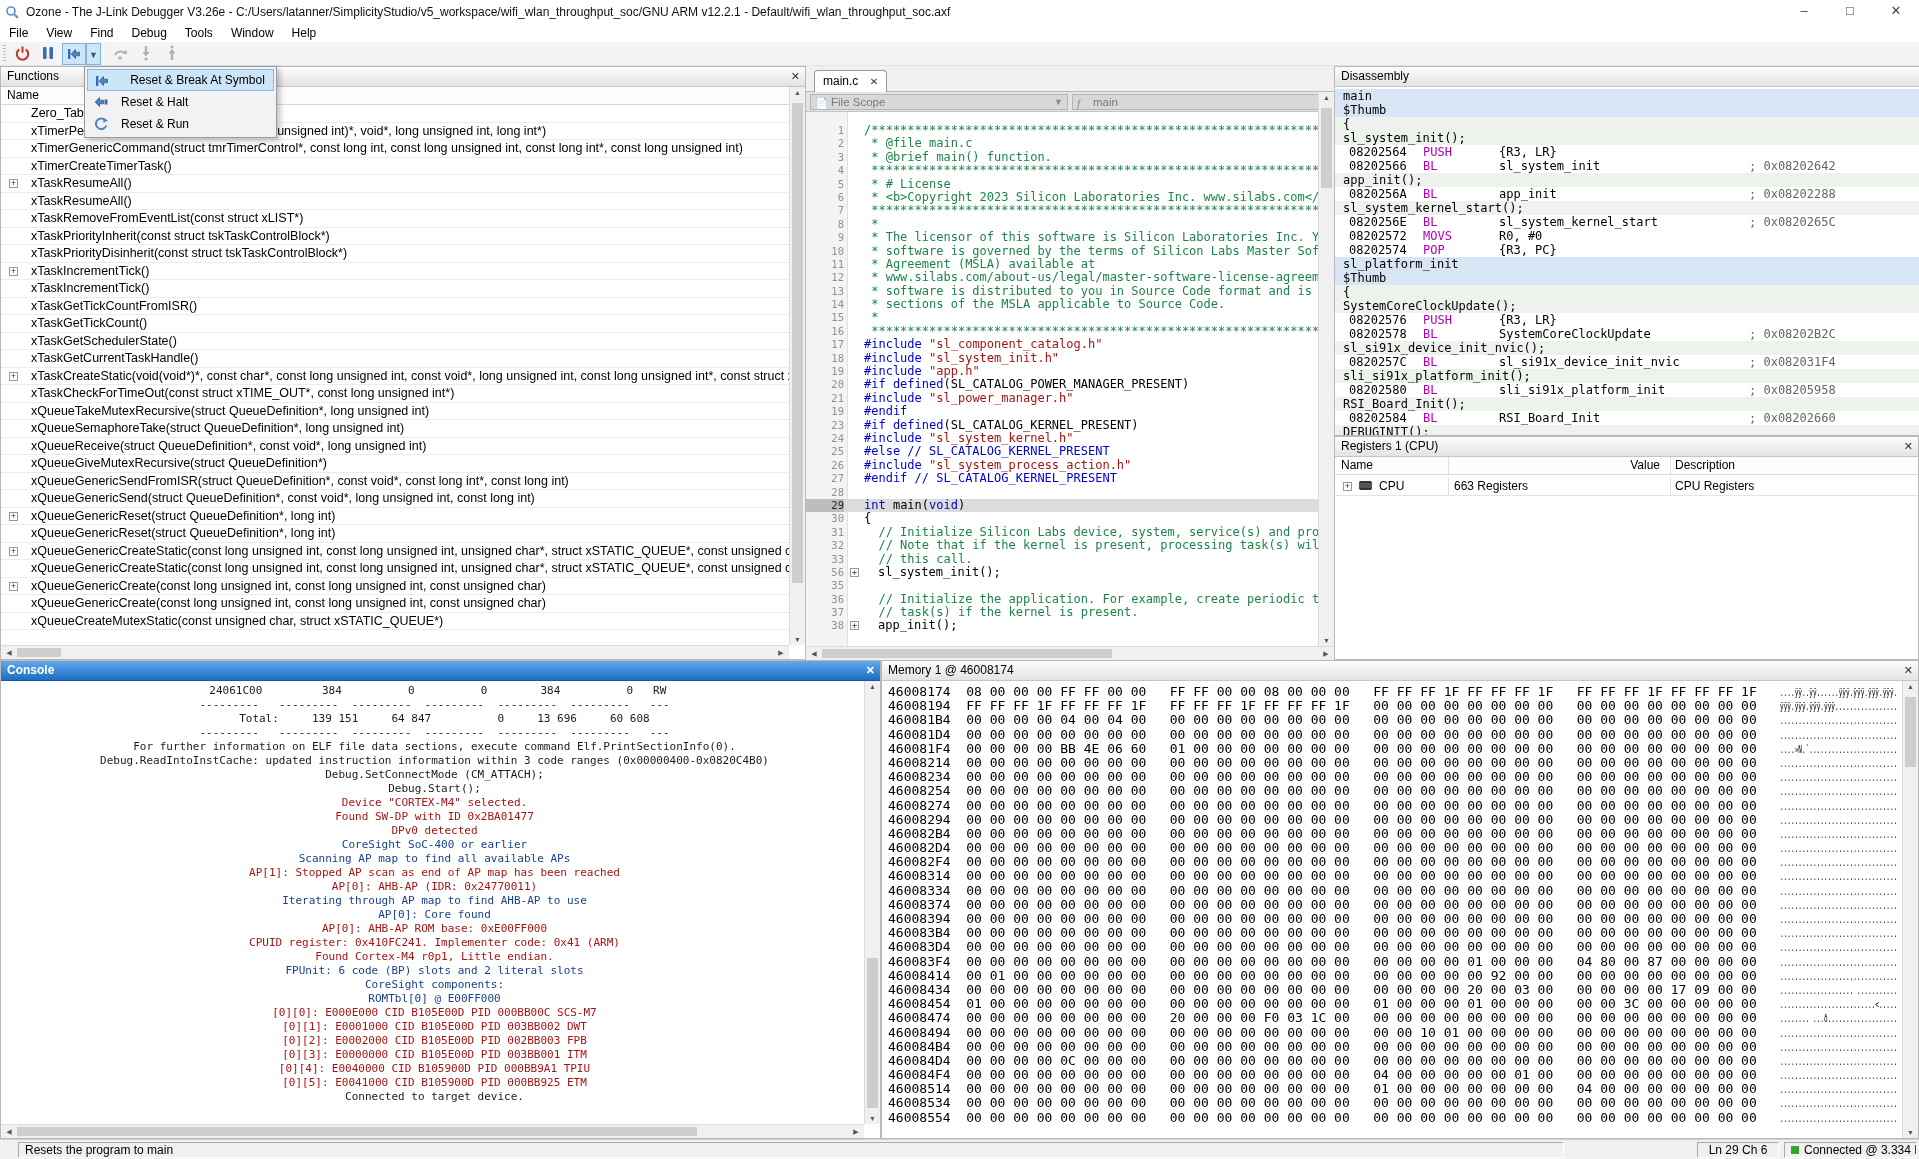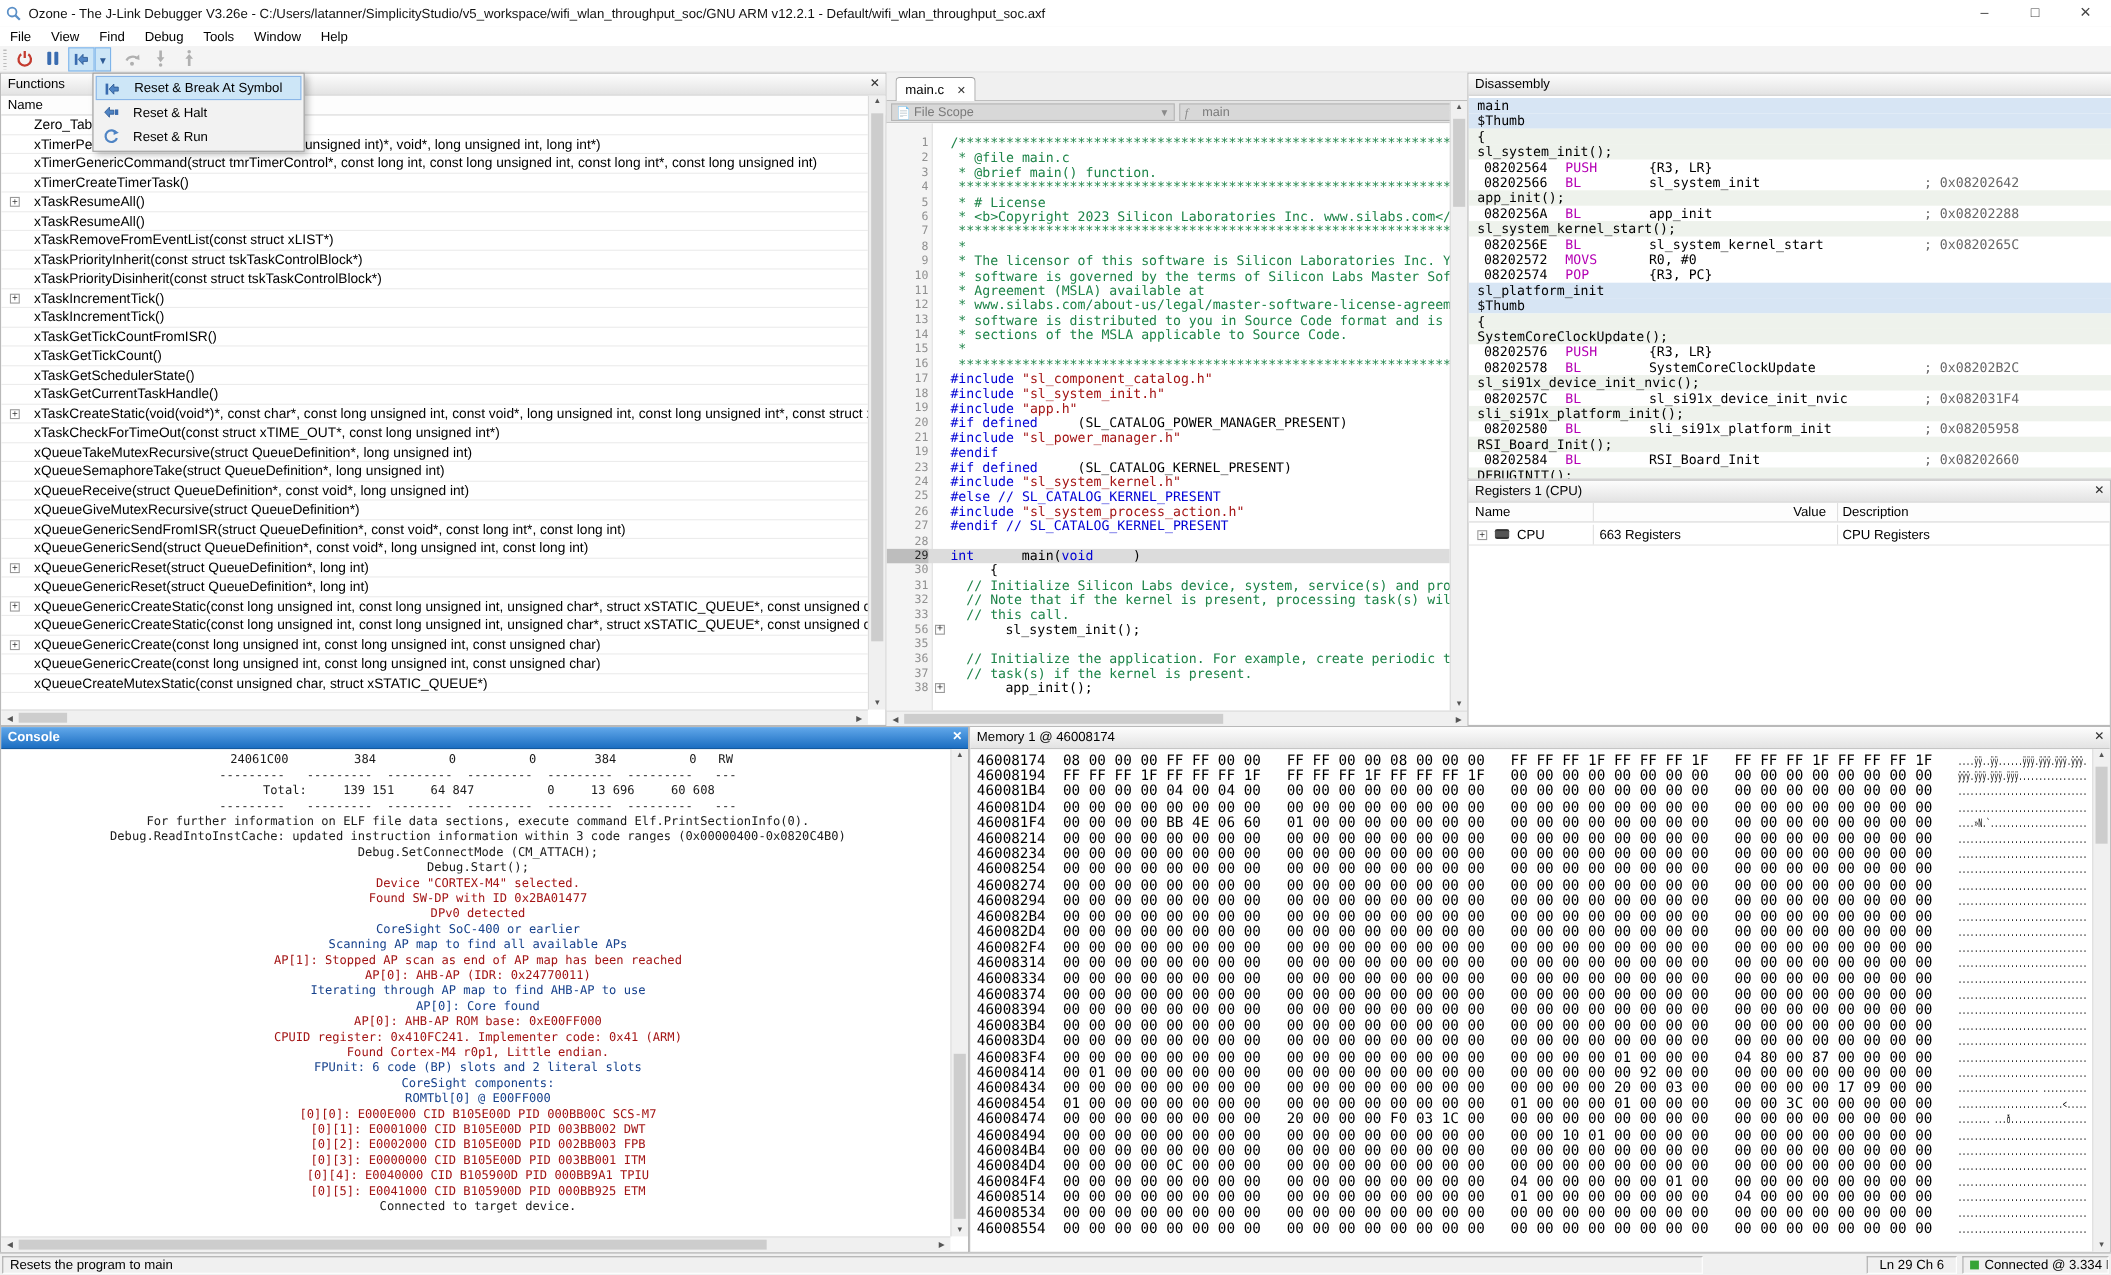--- a/index.html
+++ b/index.html
@@ -23,21 +23,21 @@
            background:repeating-linear-gradient(#bbb 0 1px, transparent 1px 3px); }
   .tbtn { position:absolute; top:1px; width:24px; height:22px; text-align:center; padding-top:2px; }
   .tbtn.pressed { background:#cde6f7; border:1px solid #7eb4ea; }
   #tb-reset-arrow { width:15px; font-size:9px; color:#2d5a94; line-height:18px; }
 
   
   #reset-menu { position:absolute; left:84px; top:66px; width:193px; background:#f2f2f2;
                 border:1px solid #9a9a9a; box-shadow:3px 3px 6px rgba(0,0,0,.25); z-index:60; padding:2px; }
   .mi { position:relative; height:22px; line-height:22px; font-size:12px; padding-left:34px; white-space:nowrap; }
   .mi .mic { position:absolute; left:6px; top:3px; }
-  .mi.sel { background:#cde6f7; border:1px solid #8ab6e8; line-height:20px; }
+  .mi.sel { background:#cde6f7; border:1px solid #8ab6e8; line-height:20px;text-align:center; }
 
   
   .panel { position:absolute; background:#fff; border:1px solid #b9b9b9; overflow:hidden; }
   .phdr { position:absolute; left:0; top:0; right:0; height:20px; background:linear-gradient(#fdfdfd,#e3e3e3);
           border-bottom:1px solid #c5c5c5; font-size:12px; line-height:19px; padding-left:6px; }
   .phdr .x { position:absolute; right:5px; top:0; font-size:11px; color:#333; line-height:19px; }
   .phdr-blue { background:linear-gradient(#62a8ea,#1b6ec2); color:#fff; font-weight:bold;
                border-bottom:1px solid #155a9e; }
   .phdr-blue .x { color:#fff; }
   .colhdr { position:absolute; left:0; right:0; height:18px; background:#fdfdfd; border-bottom:1px solid #d8d8d8;
@@ -73,21 +73,21 @@
   #gutter-bg { position:absolute; left:0; top:0; width:42px; height:534px; background:#f4f4f4; border-right:1px solid #e0e0e0; }
   #code { position:absolute; left:0; top:12px; width:512px; font-family:"DejaVu Sans Mono", monospace; font-size:12px; }
   .cl { position:relative; height:13.4px; line-height:13.4px; white-space:pre; }
   .cl .ln { position:absolute; left:0; width:38px; text-align:right; color:#909090; font-size:10.5px; }
   .cl .mk { position:absolute; left:44px; top:2px; width:9px; height:9px; border:1px solid #999; background:#fff;
             font-size:9px; line-height:7px; text-align:center; color:#333; }
   .cl .ct { position:absolute; left:58px; white-space:pre; }
   .cl.hl { background:#dcdcdc; }
   .cl.hl .ln { background:#bdbdbd; color:#222; }
   .tok-com { color:#1e8449; } .tok-pp { color:#0000d4; } .tok-str { color:#a31515; }
-  .tok-kw { color:#0000d4; } .tok-pl { color:#000;padding-left:36px; }
+  .tok-kw { color:#0000d4; } .tok-pl { color:#000; }
   #ed-vsb { left:1318px; top:92px; width:16px; height:554px; }
   #ed-hsb { left:806px; top:646px; width:528px; height:14px; }
 
   
   #dz { position:absolute; left:0; top:22px; right:0; bottom:0; font-family:"DejaVu Sans Mono", monospace;
         font-size:12px; overflow:hidden; }
   .dl { height:14px; line-height:14px; white-space:pre; padding-left:8px; }
   .dl.lbl { background:#d7e5f4; }
   .dl.src { background:#eef2ec; }
   .da { display:inline-block; width:80px; padding-left:6px; }
@@ -470,20 +470,20 @@
         <div class="mrow"><span class="mhex">46008554  00 00 00 00 00 00 00 00   00 00 00 00 00 00 00 00   00 00 00 00 00 00 00 00   00 00 00 00 00 00 00 00   </span><span class="masc">................................</span></div>
       </div>
     <div class="sb sb-v" style="right:0;top:20px;width:16px;bottom:0">
       <span class="arr" style="top:2px">▲</span>
       <div class="thumb" style="left:2px;right:2px;top:16px;height:70px"></div>
       <span class="arr" style="bottom:2px">▼</span>
     </div>
   </div>
 
   <div id="statusbar">
-    <span class="scell" style="left:2px;width:1546px">Resets the program to main</span>
+    <span class="scell" style="left:18px;width:1546px">Resets the program to main</span>
     <span class="scell" style="left:1697px;width:82px;text-align:center">Ln 29 Ch 6</span>
     <span class="scell" style="left:1784px;width:133px">
       <span id="st-conn-dot"></span><span>Connected @ 3.334 MHz</span>
     </span>
   </div>
 
 </div>
 
 </body></html>

